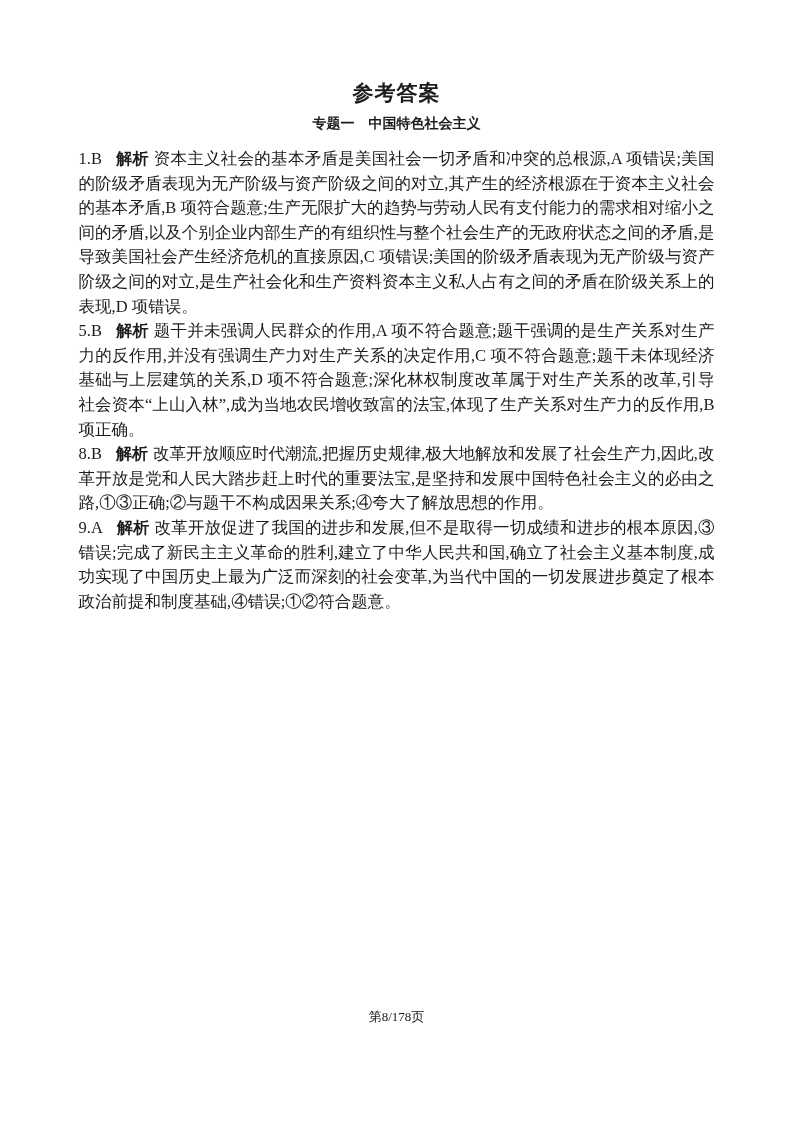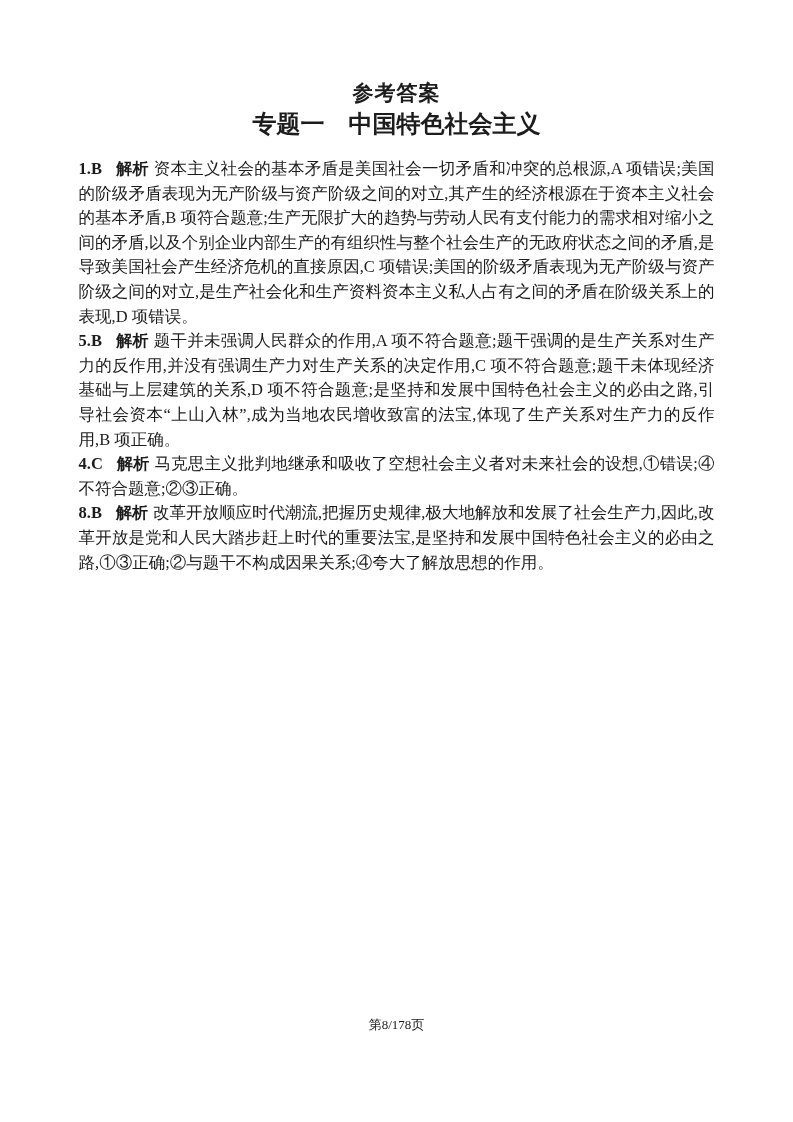--- a/index.html
+++ b/index.html
@@ -24,73 +24,73 @@
   }
   .doc-title {
     margin: 0;
     text-align: center;
     font-size: 21px;
     font-weight: bold;
     letter-spacing: 1px;
     line-height: 26px;
   }
   .section-title {
-    margin: 6px 0 21px 0;
+    margin: 6px 0 11px 0;
     text-align: center;
-    font-size: 24px;
+    font-size: 14px;
     font-weight: bold;
     line-height: 24px;
   }
   .answers {
     width: 636px;
     margin: 0 auto;
   }
   .answer {
     margin: 0;
     font-size: 16.5px;
     line-height: 24.6px;
     text-align: justify;
     text-justify: inter-ideograph;
   }
   .answer .num {
-    font-weight: bold;
+    font-weight: normal;
     margin-right: 14px;
   }
   .answer .label {
     font-weight: bold;
     font-family: "Liberation Sans", sans-serif;
     font-size: 16px;
     margin-right: 5px;
   }
   .footer {
     position: absolute;
     left: 0;
     right: 0;
-    bottom: 24px;
+    bottom: 32px;
     text-align: center;
     font-size: 13px;
     color: #1c1c1c;
   }
 </style>
 </head>
 <body>
 
 <div class="page">
   <h1 class="doc-title">参考答案</h1>
   <h2 class="section-title">专题一　中国特色社会主义</h2>
 
   <div class="answers">
   <p class="answer"><span class="num">1.B</span><span class="label">解析</span><span class="text">资本主义社会的基本矛盾是美国社会一切矛盾和冲突的总根源,A 项错误;美国的阶级矛盾表现为无产阶级与资产阶级之间的对立,其产生的经济根源在于资本主义社会的基本矛盾,B 项符合题意;生产无限扩大的趋势与劳动人民有支付能力的需求相对缩小之间的矛盾,以及个别企业内部生产的有组织性与整个社会生产的无政府状态之间的矛盾,是导致美国社会产生经济危机的直接原因,C 项错误;美国的阶级矛盾表现为无产阶级与资产阶级之间的对立,是生产社会化和生产资料资本主义私人占有之间的矛盾在阶级关系上的表现,D 项错误。</span></p>
 
 
-  <p class="answer"><span class="num">5.B</span><span class="label">解析</span><span class="text">题干并未强调人民群众的作用,A 项不符合题意;题干强调的是生产关系对生产力的反作用,并没有强调生产力对生产关系的决定作用,C 项不符合题意;题干未体现经济基础与上层建筑的关系,D 项不符合题意;是坚持和发展中国特色社会主义的必由之路,引导社会资本“上山入林”,成为当地农民增收致富的法宝,体现了生产关系对生产力的反作用,B 项正确。</span></p>
+  <p class="answer"><span class="num">5.B</span><span class="label">解析</span><span class="text">题干并未强调人民群众的作用,A 项不符合题意;题干强调的是生产关系对生产力的反作用,并没有强调生产力对生产关系的决定作用,C 项不符合题意;题干未体现经济基础与上层建筑的关系,D 项不符合题意;深化林权制度改革属于对生产关系的改革,引导社会资本“上山入林”,成为当地农民增收致富的法宝,体现了生产关系对生产力的反作用,B 项正确。</span></p>
 
-  <p class="answer"><span class="num">4.C</span><span class="label">解析</span><span class="text">马克思主义批判地继承和吸收了空想社会主义者对未来社会的设想,①错误;④不符合题意;②③正确。</span></p>
 
 
 
 
   <p class="answer"><span class="num">8.B</span><span class="label">解析</span><span class="text">改革开放顺应时代潮流,把握历史规律,极大地解放和发展了社会生产力,因此,改革开放是党和人民大踏步赶上时代的重要法宝,是坚持和发展中国特色社会主义的必由之路,①③正确;②与题干不构成因果关系;④夸大了解放思想的作用。</span></p>
 
+  <p class="answer"><span class="num">9.A</span><span class="label">解析</span><span class="text">改革开放促进了我国的进步和发展,但不是取得一切成绩和进步的根本原因,③错误;完成了新民主主义革命的胜利,建立了中华人民共和国,确立了社会主义基本制度,成功实现了中国历史上最为广泛而深刻的社会变革,为当代中国的一切发展进步奠定了根本政治前提和制度基础,④错误;①②符合题意。</span></p>
 </div>
 
   <div class="footer">第8/178页</div>
 </div>
 
 </body></html>

